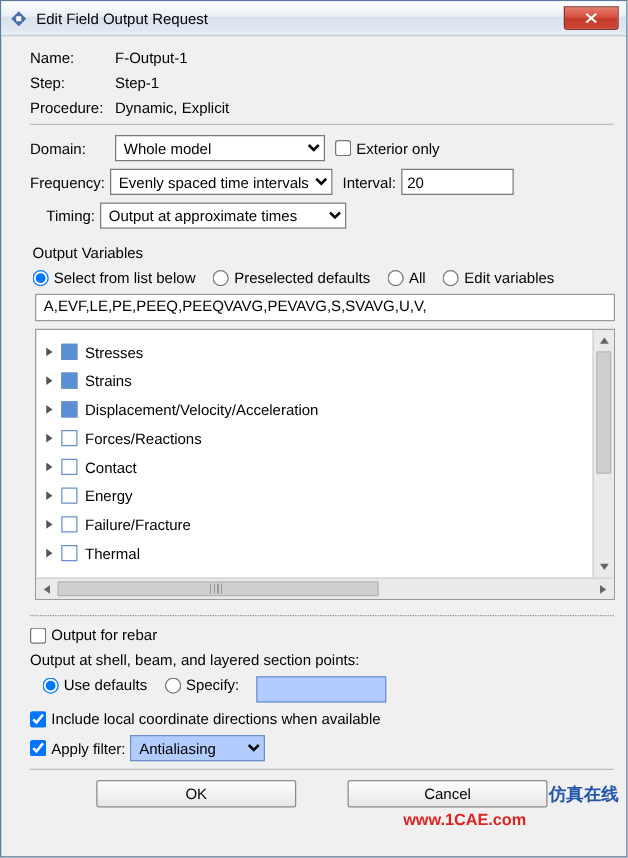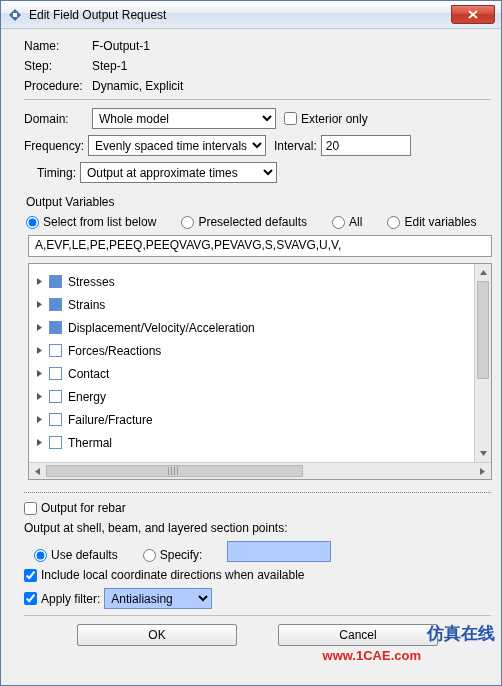--- a/index.html
+++ b/index.html
@@ -43,21 +43,21 @@
   input.win {
     border: 1px solid #7a7a7a; background: #fff; height: 21px; font-size: 12px;
     padding: 1px 4px;
   }
   input.win.blue { background: #b3ccff; border-color: #6a8fcc; }
   input[type="checkbox"], input[type="radio"] { margin: 0 4px 0 0; vertical-align: middle; }
 
   .group { padding: 2px 0 2px 2px; }
   .group-title { margin: 4px 0 6px 0; }
 
-  .radio-row { display: flex; gap: 25px; align-items: flex-end; margin-bottom: 6px; }
+  .radio-row { display: flex; gap: 14px; align-items: flex-start; margin-bottom: 6px; }
   .radio-row label { display: flex; align-items: center; }
 
   .varsbox {
     width: 464px; border: 1px solid #9a9a9a; background: #fff; height: 22px;
     padding: 2px 6px; margin-left: 2px; overflow: hidden; white-space: nowrap;
   }
 
   .tree-wrap { width: 464px; margin: 6px 0 0 2px; border: 1px solid #9a9a9a; background: #fff; position: relative; }
   .tree-scroll {
     height: 198px; overflow: hidden; position: relative;
@@ -89,21 +89,21 @@
   .dotted-top { border-top: 1px dotted #8a8a8a; margin: 10px 0 8px 0; }
 
   .footer-btns { display:flex; justify-content:center; gap: 41px; margin-top: 6px; }
   .btn {
     width: 160px; height: 22px; border: 1px solid #8a8a8a; border-radius: 2px;
     background: linear-gradient(to bottom,#fefefe,#e6e6e6);
     display:flex; align-items:center; justify-content:center;
   }
 
   .wm-cae { position:absolute; right: 80px; bottom: 22px; font-size: 13px; color:#d22; font-weight:bold; }
-  .wm-fz  { position:absolute; right: 6px; bottom: 40px; font-size: 17px; color:#25a; font-weight:bold; }
+  .wm-fz  { position:absolute; right: 6px; bottom: 40px; font-size: 14px; color:#25a; font-weight:bold; }
 
   .timing-row .lbl { width: 56px; text-align: right; padding-right: 4px; }
 </style>
 </head>
 <body>
 
 <div class="titlebar">
   <span class="app-icon">
     <svg width="14" height="14" viewBox="0 0 14 14">
         <polygon points="7,1 13,7 7,13 1,7" fill="#4a6ea8"></polygon>
@@ -131,21 +131,21 @@
   </div>
   <div class="row">
     <span class="lbl">Procedure:</span>
     <span class="val">Dynamic, Explicit</span>
   </div>
 
   <hr class="hr">
 
   <div class="row">
     <span class="lbl">Domain:</span>
-    <select class="win" style="width:184px">
+    <select class="win" style="width:168px">
       <option>Whole model</option>
     </select>
     <span style="width:8px"></span>
     <input type="checkbox" style="">
     <span>Exterior only</span>
   </div>
 
   <div class="row">
     <span class="lblf">Frequency:</span>
     <select class="win" style="width:178px">

